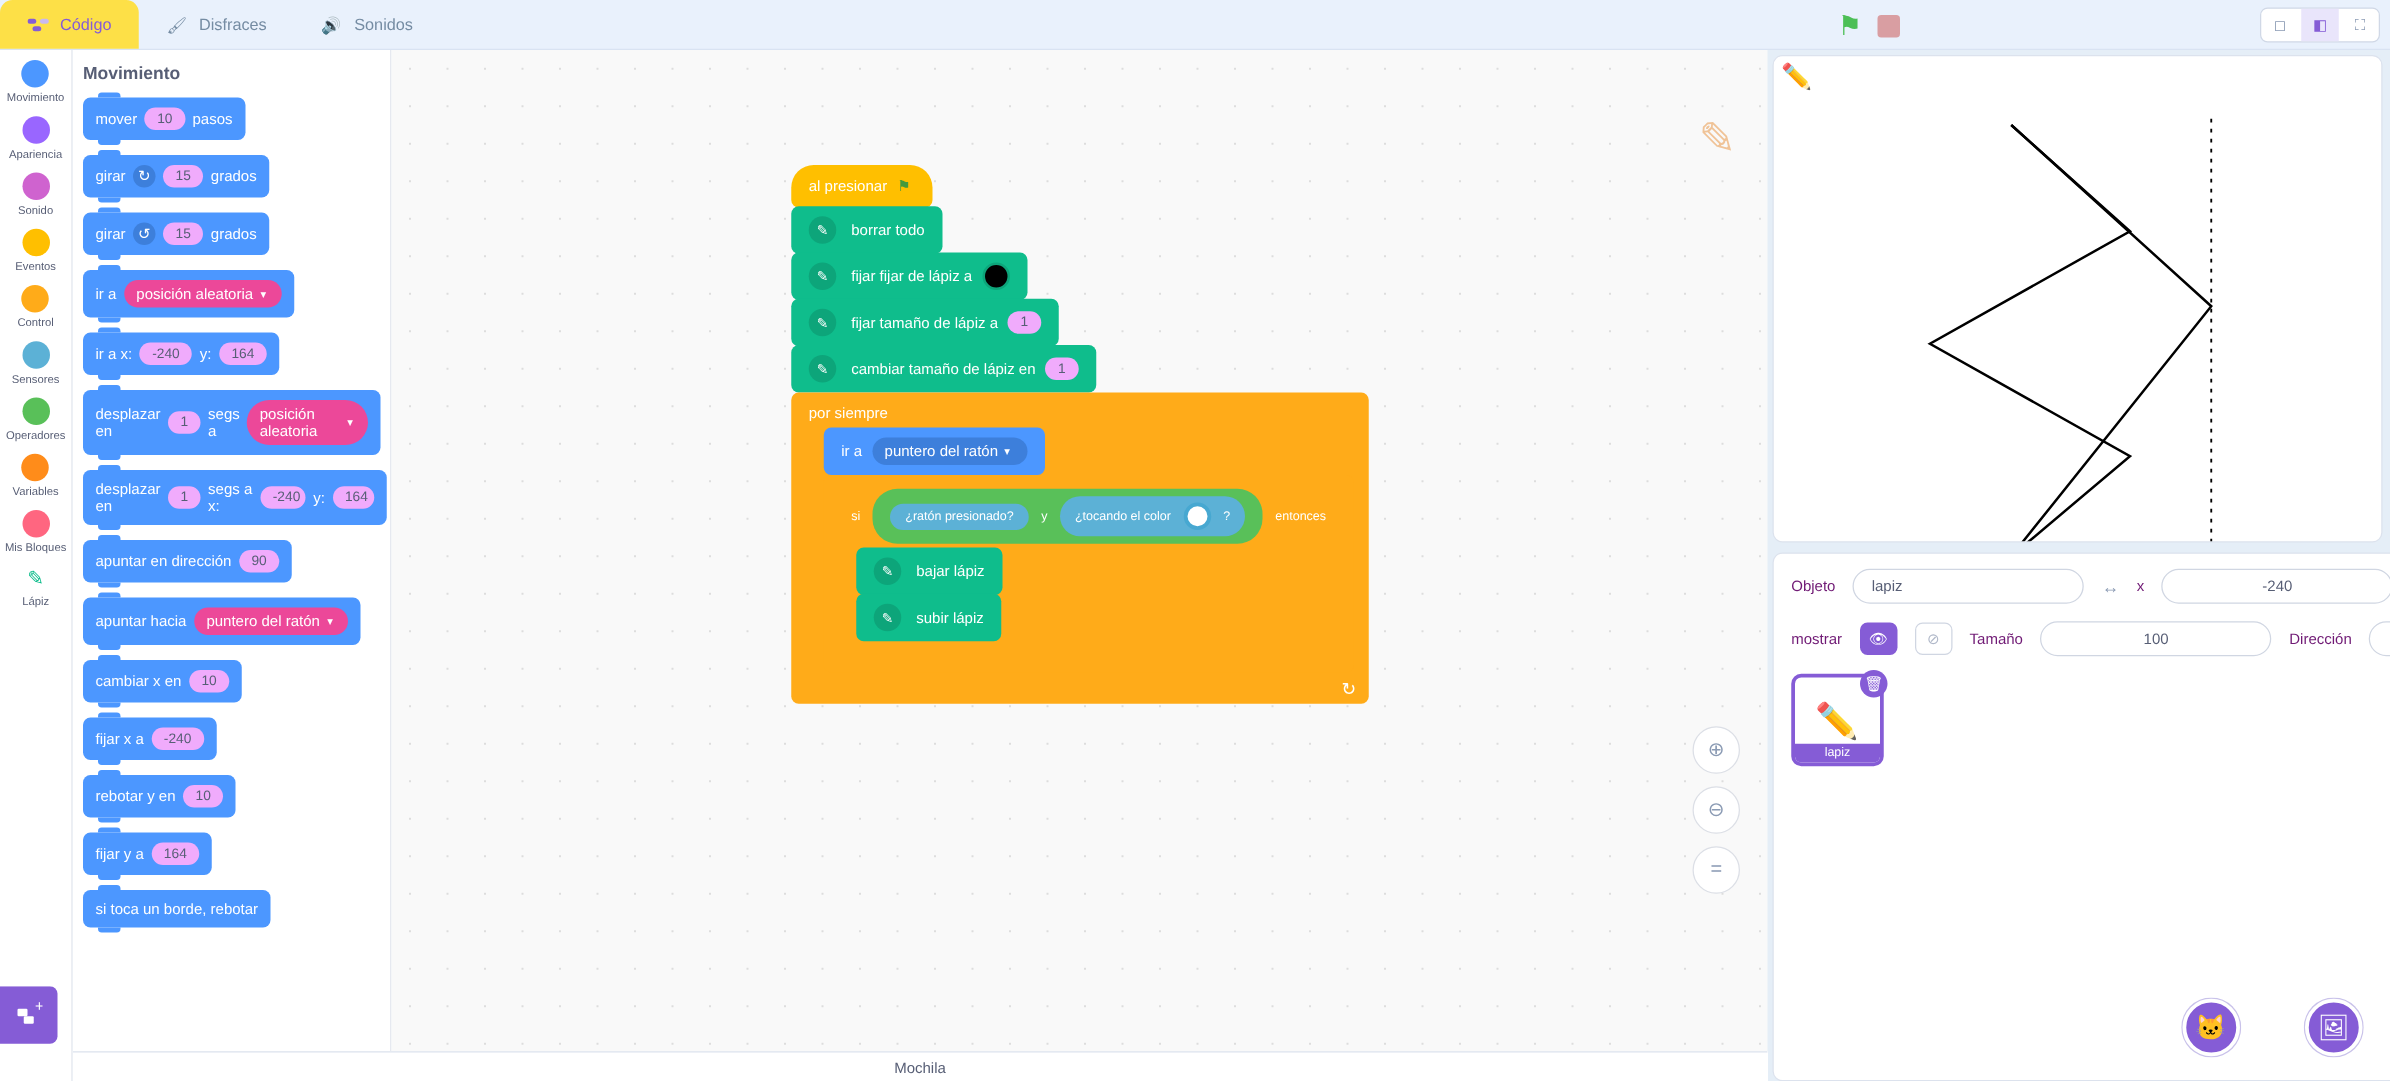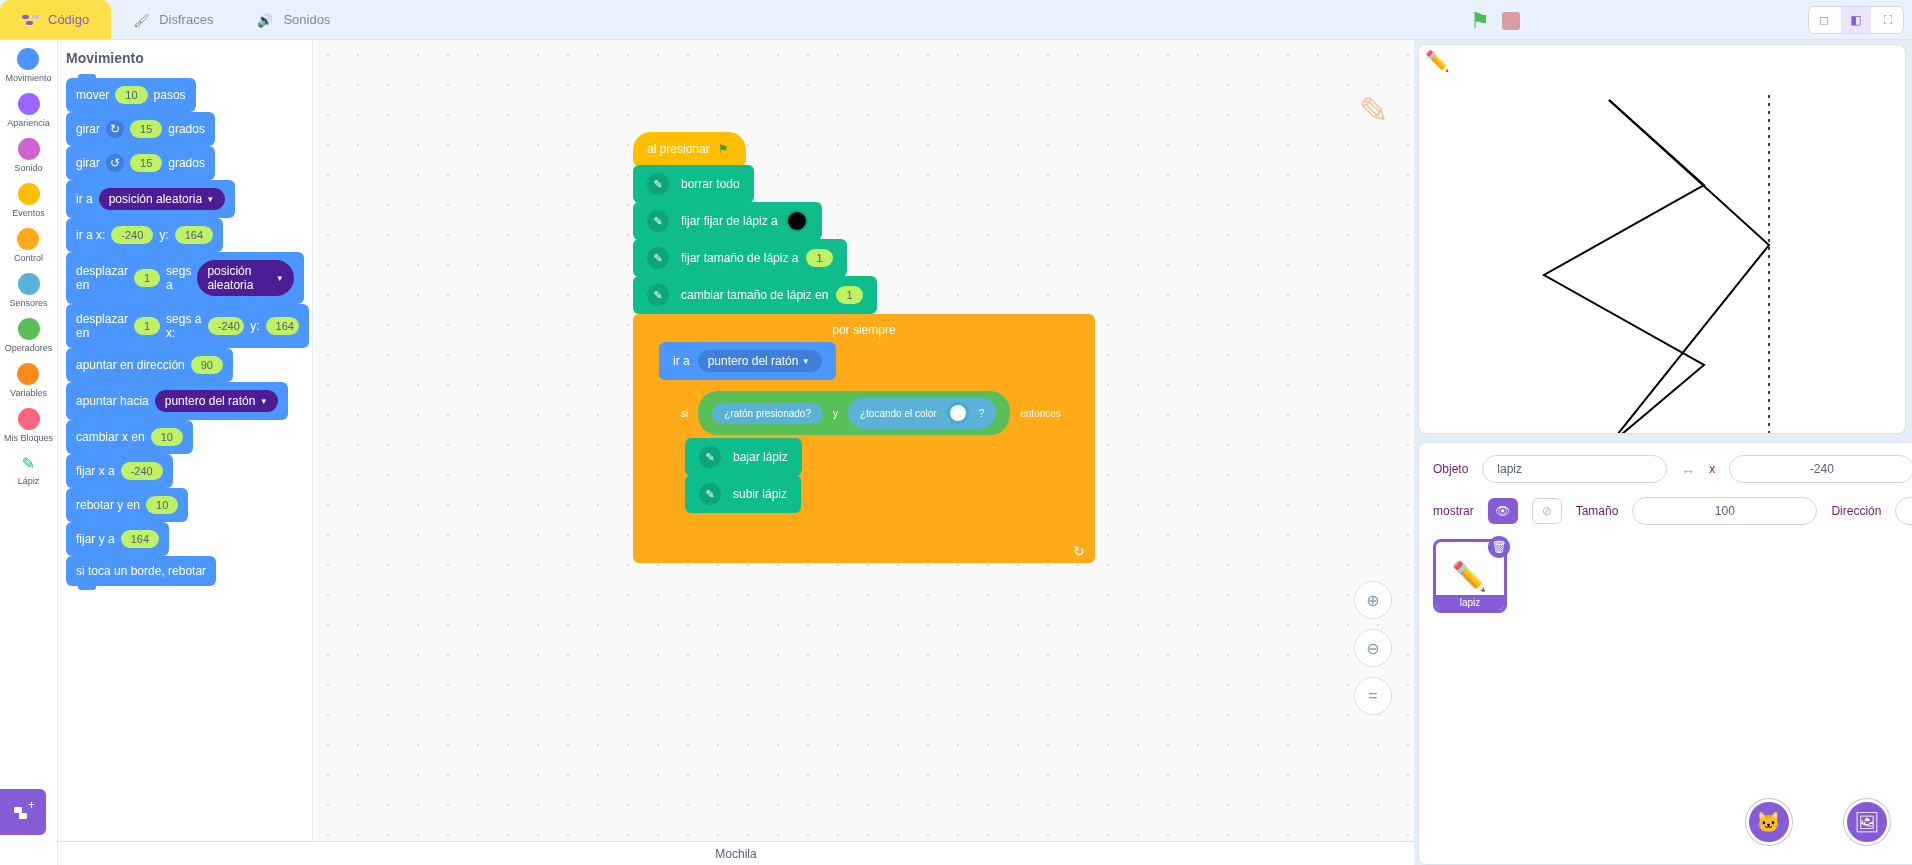--- a/index.html
+++ b/index.html
@@ -24,45 +24,45 @@
 
 .cat-rail { width: 58px; background: #fff; border-right: 1px solid #e6e9f0; padding-top: 8px; display: flex; flex-direction: column; align-items: center; }
 .cat-item { display: flex; flex-direction: column; align-items: center; gap: 3px; margin-bottom: 10px; cursor: pointer; }
 .cat-dot { width: 22px; height: 22px; border-radius: 50%; }
 .cat-label { font-size: 9px; color: #575e75; text-align: center; }
 .pen-icon { width: 20px; height: 20px; display:flex; align-items:center; justify-content:center; color:#0fbd8c; font-size:16px;}
 
 
 .palette { width: 255px; background: #fff; border-right: 1px solid #e6e9f0; overflow-y: auto; position: relative; padding: 10px 8px 10px 8px; }
 .palette-title { font-size: 14px; font-weight: 600; color: #575e75; margin-bottom: 12px; }
-.block { background: #4c97ff; color: #fff; border-radius: 6px; padding: 8px 10px; display: flex; align-items: center; gap: 6px; font-size: 12px; width: fit-content; position: relative; }
+.block { background: #4c97ff; color: #fff; border-radius: 6px; padding: 8px 10px; margin-bottom: 12px; display: flex; align-items: center; gap: 6px; font-size: 12px; width: fit-content; position: relative; }
 .block::before { content:""; position:absolute; top:-4px; left:12px; width:18px; height:4px; background:#4c97ff; border-radius:3px 3px 0 0;}
 .block::after { content:""; position:absolute; bottom:-4px; left:12px; width:18px; height:4px; background:#4c97ff; border-radius:0 0 3px 3px;}
-.pill { background: #bef264; color: #575e75; border-radius: 20px; padding: 3px 10px; font-size: 11px; min-width: 26px; text-align: center; }
-.dd { background: #4c1d95; border-radius: 20px; padding: 4px 12px 4px 10px; display: flex; align-items: center; gap: 6px; }
+.pill { background: #f0abfc; color: #575e75; border-radius: 20px; padding: 3px 10px; font-size: 11px; min-width: 26px; text-align: center; }
+.dd { background: #ec4899; border-radius: 20px; padding: 4px 12px 4px 10px; display: flex; align-items: center; gap: 6px; }
 .dd::after { content: "▾"; font-size: 9px; }
 .rot-ic { width:18px; height:18px; background:#3d7fdb; border-radius:50%; display:flex; align-items:center; justify-content:center; font-size:12px;}
 .palette::-webkit-scrollbar { width:10px; }
 .palette::-webkit-scrollbar-thumb { background:#cdd4e0; border-radius:5px; }
 
 
 .workspace { flex: 1; background: #f9f9f9; background-image: radial-gradient(#ddd 1px, transparent 1px); background-size: 30px 30px; position: relative; }
 .pencil-hint { position: absolute; top: 50px; right: 25px; font-size: 36px; color: #f0c397; transform: rotate(0deg);}
 .zoom-ctrl { position: absolute; bottom: 150px; right: 22px; display: flex; flex-direction: column; gap: 10px; }
 .zoom-btn { width: 38px; height: 38px; background: #fff; border: 1px solid #dcdfe6; border-radius: 50%; display: flex; align-items: center; justify-content: center; color: #8b9bb4; cursor: pointer; font-size: 16px; }
 
 
 .script { position: absolute; top: 92px; left: 320px; }
 .hat { background: #ffbf00; color: #fff; border-radius: 18px 18px 6px 6px; padding: 10px 18px 10px 14px; display: flex; align-items: center; gap: 8px; width: fit-content; font-size:12px;}
 .stack { display: flex; flex-direction: column; }
 .sb { color: #fff; padding: 8px 14px; display: flex; align-items: center; gap: 8px; font-size: 12px; width: fit-content; margin-top:-1px; position:relative; }
 .sb.pen { background: #0fbd8c; border-radius: 6px; margin-left:0; }
 .sb.pen .pic { width:22px; height:22px; background:#0da57a; border-radius:50%; display:flex; align-items:center; justify-content:center; margin-right:4px; font-size:11px;}
 .cblock { background: #ffab19; border-radius: 6px; padding: 7px 12px; width:fit-content; }
-.cblock-label { color:#fff; font-size:12px; padding:2px 2px 6px 2px;text-align:center;}
+.cblock-label { color:#fff; font-size:12px; padding:2px 2px 6px 2px;}
 .cblock-body { background: transparent; padding: 0 0 0 14px; min-width:300px;}
 .cblock-foot { height:18px; }
 .sb.motion { background:#4c97ff; border-radius:6px; }
 .sb.motion .dd2 { background:#3d7fdb; border-radius:20px; padding:4px 14px 4px 10px; display:flex; gap:5px; align-items:center;}
 .sb.motion .dd2::after { content:"▾"; font-size:9px; }
 .if-bar { display:flex; align-items:center; gap:10px; color:#fff; font-size:10px; padding:4px 10px;}
 .bool { background:#59c059; border-radius:20px; padding:6px 14px; display:flex; align-items:center; gap:10px; }
 .bool-sense { background:#5cb1d6; border-radius:20px; padding:5px 12px; color:#fff; }
 .color-sw { width:22px; height:22px; background:#fff; border-radius:50%; border:3px solid #47a8d1;}
 .loop-ic { position:absolute; bottom:4px; right:10px; color:#fff; font-size:14px;}

